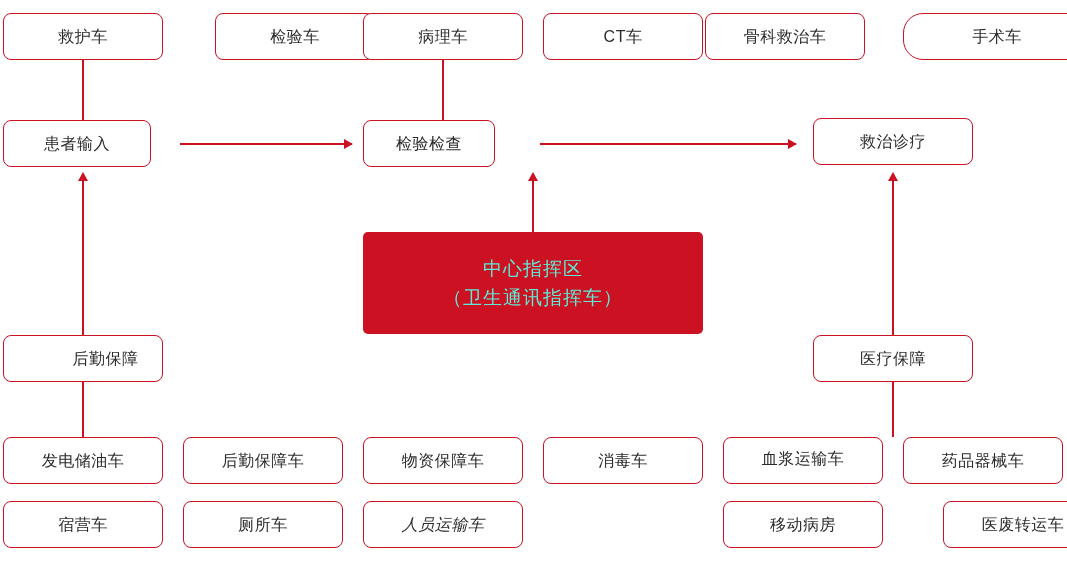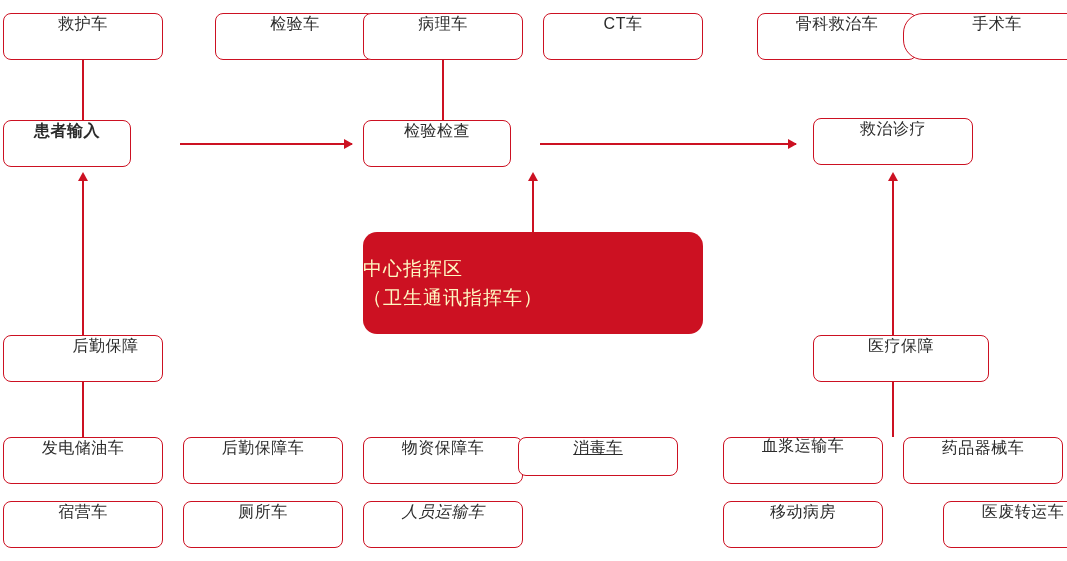--- a/index.html
+++ b/index.html
@@ -18,34 +18,34 @@
     background: #ffffff;
     overflow: hidden;
   }
   .node {
     position: absolute;
     box-sizing: border-box;
     border: 1px solid #CC1122;
     border-radius: 8px;
     background: #ffffff;
     display: flex;
-    align-items: flex-start;
+    align-items: center;
     justify-content: center;
     color: #2b2b2b;
     font-size: 16px;
     line-height: 1.2;
     letter-spacing: 0.5px;
     white-space: nowrap;
     user-select: none;
   }
   .node.center {
     background: #CC1122;
     border: none;
-    border-radius: 14px;
-    color: #fef9c3;
+    border-radius: 5px;
+    color: #5eead4;
     flex-direction: column;
     font-size: 19px;
     line-height: 1.55;
     letter-spacing: 1px;
   }
   .center-line {
     display: block;
   }
   .connector {
     position: absolute;
@@ -79,34 +79,34 @@
   </div>
   <div class="node" style="left:183px; top:13px; width:160px; height:47px;margin-left:32px;">
     <span>检验车</span>
   </div>
   <div class="node" style="left:363px; top:13px; width:160px; height:47px;">
     <span>病理车</span>
   </div>
   <div class="node" style="left:543px; top:13px; width:160px; height:47px;">
     <span>CT车</span>
   </div>
-  <div class="node" style="left:757px; top:13px; width:160px; height:47px;">
+  <div class="node" style="left:705px; top:13px; width:160px; height:47px;">
     <span>骨科救治车</span>
   </div>
   <div class="node" style="left:903px; top:13px; width:188px; height:47px;border-radius:20px;">
     <span>手术车</span>
   </div>
 
   <div class="connector v" style="left:82px; top:60px; height:60px;"></div>
   <div class="connector v" style="left:442px; top:60px; height:60px;"></div>
 
-  <div class="node" style="left:3px; top:120px; width:128px; height:47px;font-weight:bold;">
+  <div class="node" style="left:3px; top:120px; width:148px; height:47px;">
     <span>患者输入</span>
   </div>
-  <div class="node" style="left:363px; top:120px; width:148px; height:47px;">
+  <div class="node" style="left:363px; top:120px; width:132px; height:47px;">
     <span>检验检查</span>
   </div>
   <div class="node" style="left:813px; top:118px; width:160px; height:47px;">
     <span>救治诊疗</span>
   </div>
 
   <div class="connector h" style="left:180px; top:143px; width:172px;"></div>
   <div class="arrowhead right" style="left:344px; top:138.5px;"></div>
 
   <div class="connector h" style="left:540px; top:143px; width:256px;"></div>
@@ -122,37 +122,37 @@
   <div class="arrowhead up" style="left:888px; top:172px;"></div>
 
   <div class="node center" style="left:363px; top:232px; width:340px; height:102px;">
     <span class="center-line">中心指挥区</span>
     <span class="center-line">（卫生通讯指挥车）</span>
   </div>
 
   <div class="node" style="left:3px; top:335px; width:160px; height:47px;padding-left:45px;">
     <span>后勤保障</span>
   </div>
-  <div class="node" style="left:813px; top:335px; width:176px; height:47px;">
+  <div class="node" style="left:813px; top:335px; width:160px; height:47px;">
     <span>医疗保障</span>
   </div>
 
   <div class="connector v" style="left:82px; top:382px; height:55px;"></div>
   <div class="connector v" style="left:892px; top:382px; height:55px;"></div>
 
   <div class="node" style="left:3px; top:437px; width:160px; height:47px;">
     <span>发电储油车</span>
   </div>
   <div class="node" style="left:183px; top:437px; width:160px; height:47px;">
     <span>后勤保障车</span>
   </div>
   <div class="node" style="left:363px; top:437px; width:160px; height:47px;">
     <span>物资保障车</span>
   </div>
-  <div class="node" style="left:518px; top:437px; width:160px; height:39px;text-decoration:underline;">
+  <div class="node" style="left:543px; top:437px; width:160px; height:47px;">
     <span>消毒车</span>
   </div>
   <div class="node" style="left:723px; top:437px; width:160px; height:47px;font-family:Liberation Mono, monospace;">
     <span>血浆运输车</span>
   </div>
   <div class="node" style="left:903px; top:437px; width:160px; height:47px;">
     <span>药品器械车</span>
   </div>
 
   <div class="node" style="left:3px; top:501px; width:160px; height:47px;">

